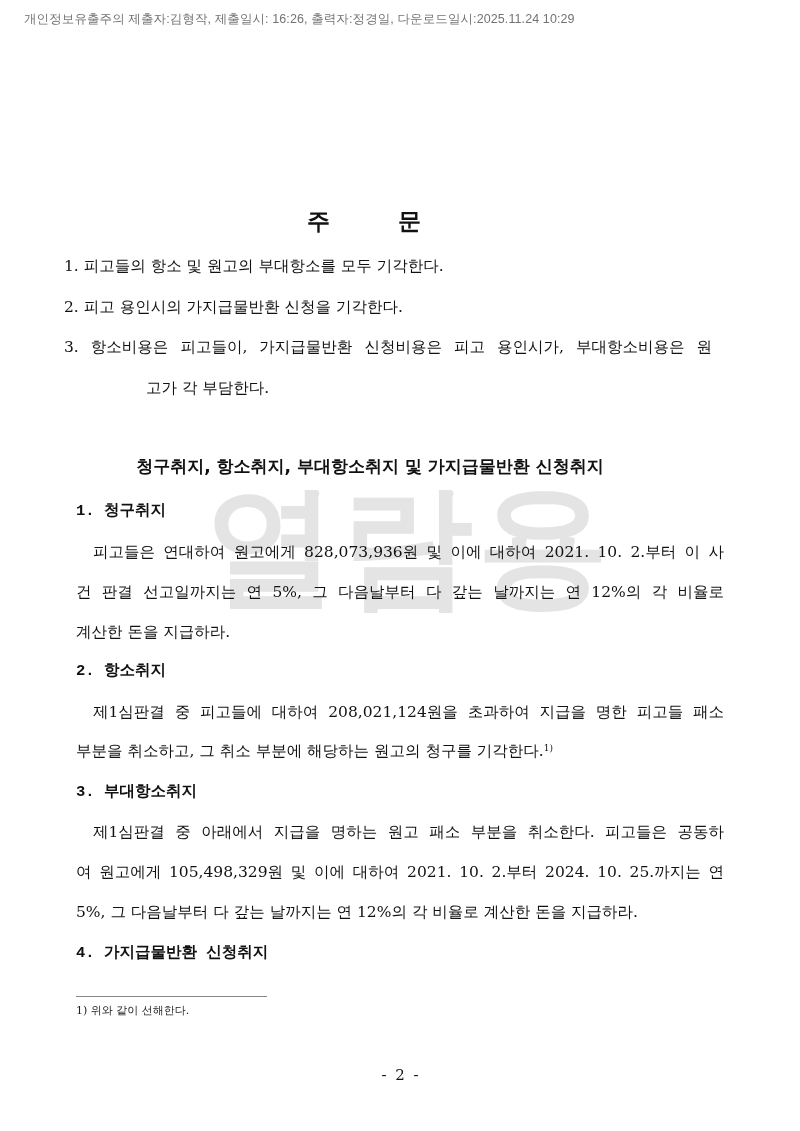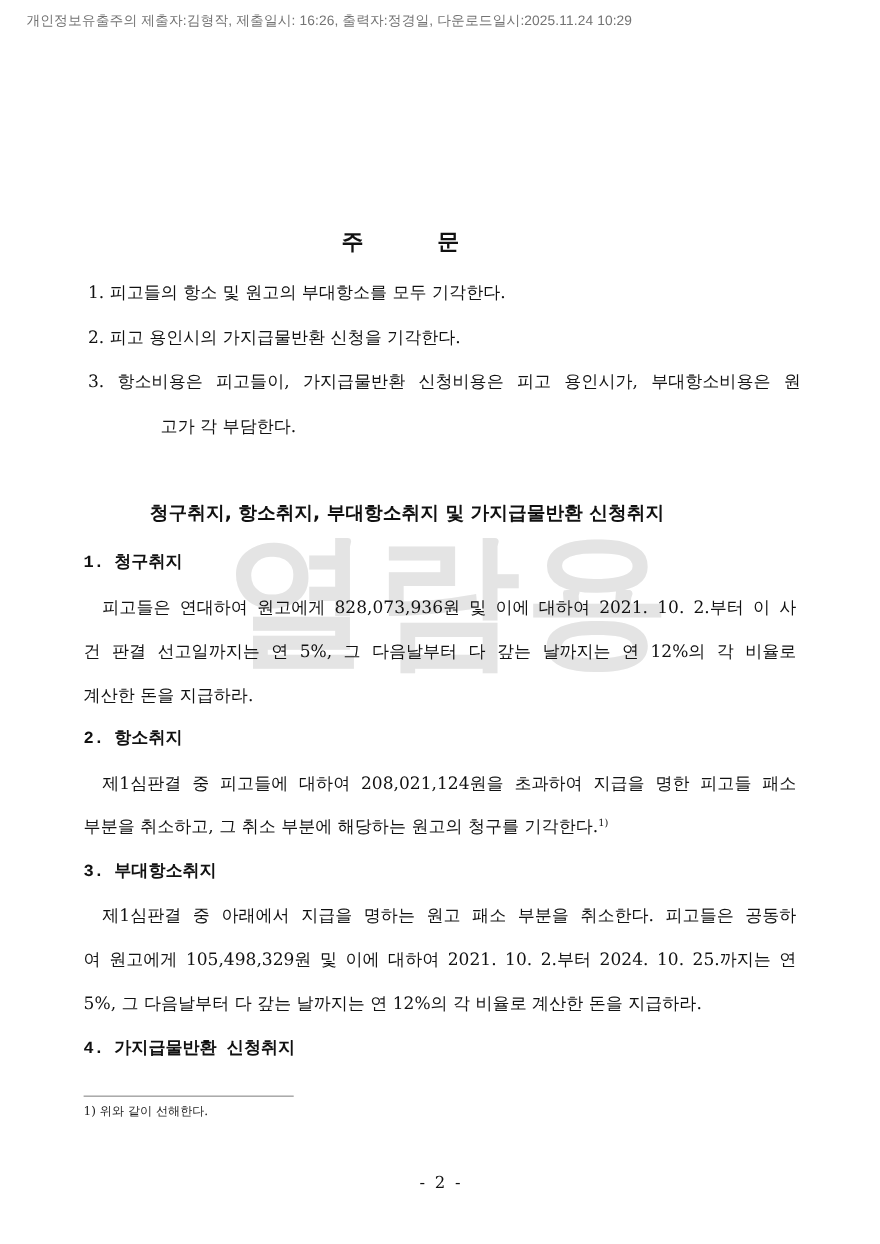--- a/index.html
+++ b/index.html
@@ -47,38 +47,38 @@
       width: 800px;
       z-index: 1;
     }
     .title-main {
       position: absolute;
       left: 0;
       width: 728px;
       top: 206px;
       text-align: center;
       font-family: "DejaVu Sans", "Liberation Sans", sans-serif;
-      font-size: 20px;
+      font-size: 23px;
       font-weight: bold;
       word-spacing: 60px;
       letter-spacing: 0;
     }
     .line {
       font-size: 15.5px;
       line-height: 20px;
       white-space: nowrap;
     }
     .justify {
       text-align: justify;
       text-align-last: justify;
       white-space: normal;
     }
     .order-item {
       position: absolute;
-      left: 80px;
+      left: 64px;
       width: 648px;
     }
     .order-cont {
       position: absolute;
       left: 98px;
       margin-left: 48px;
     }
     .section-title {
       position: absolute;
       left: 0;

